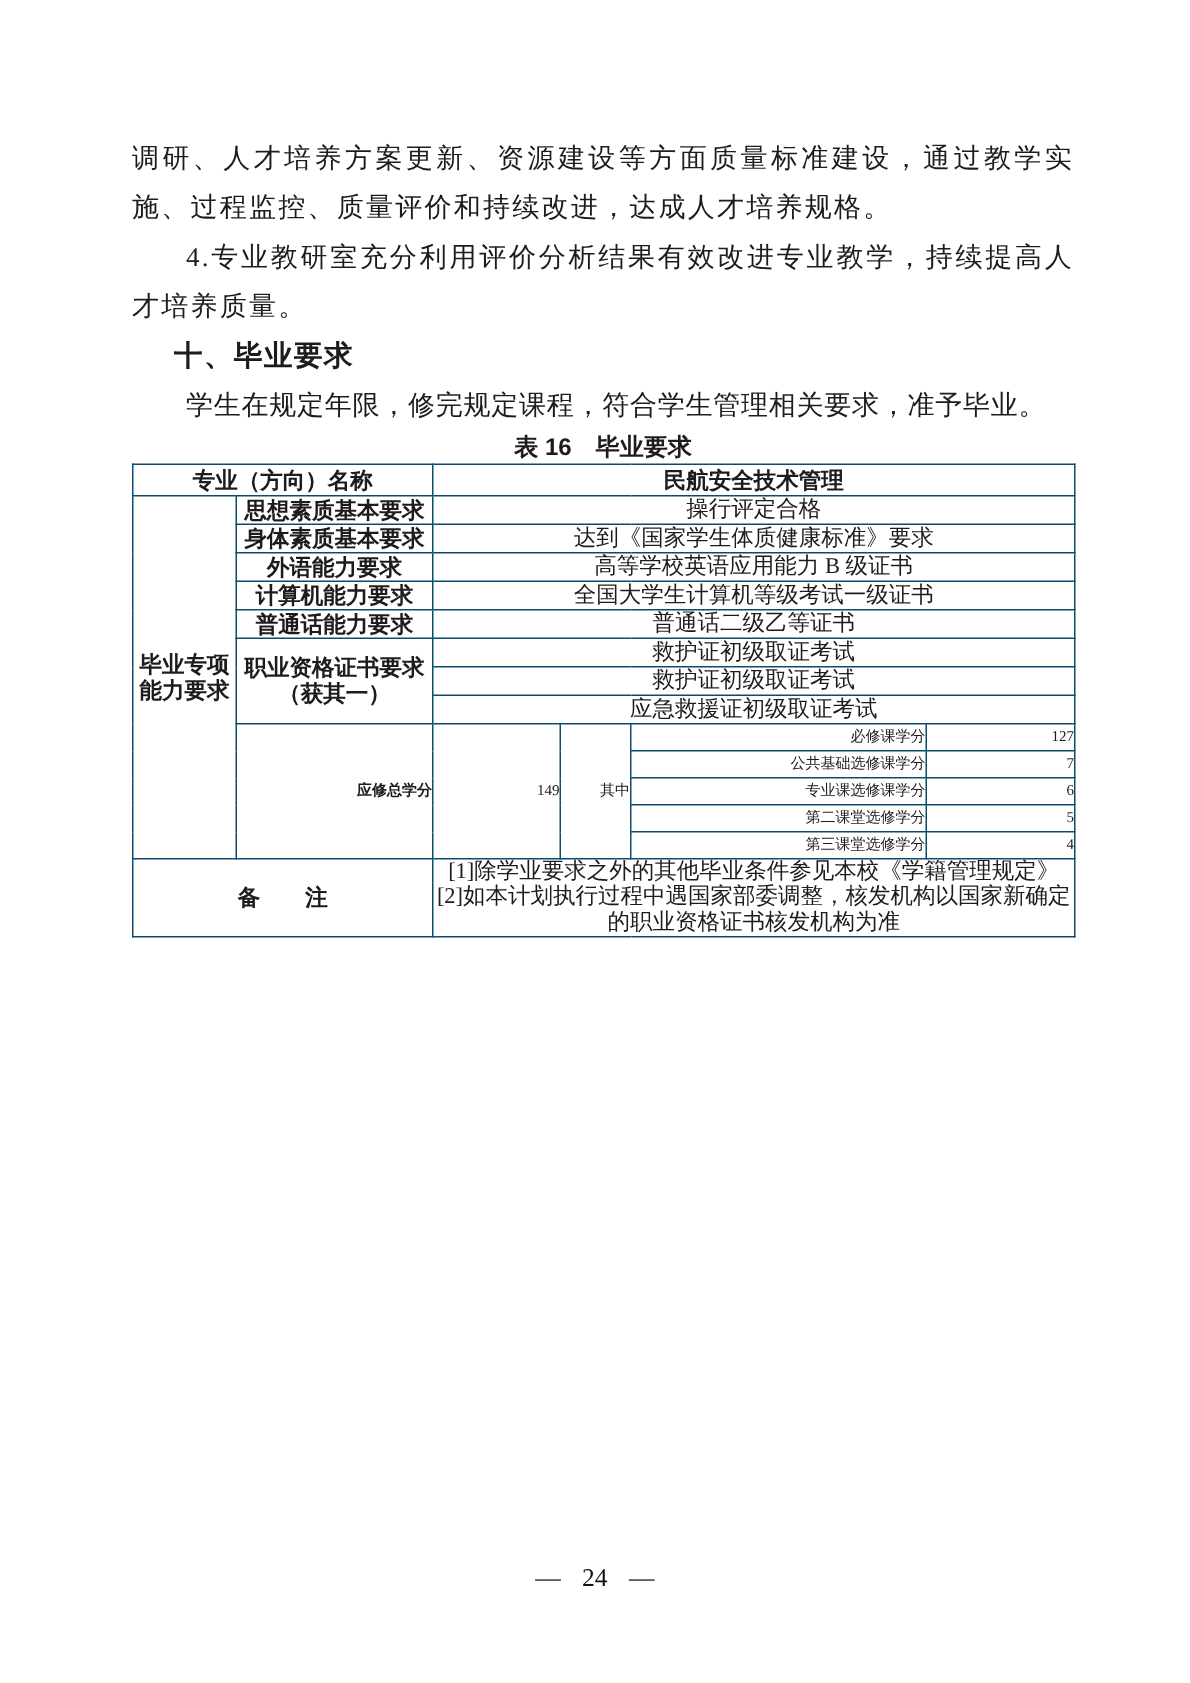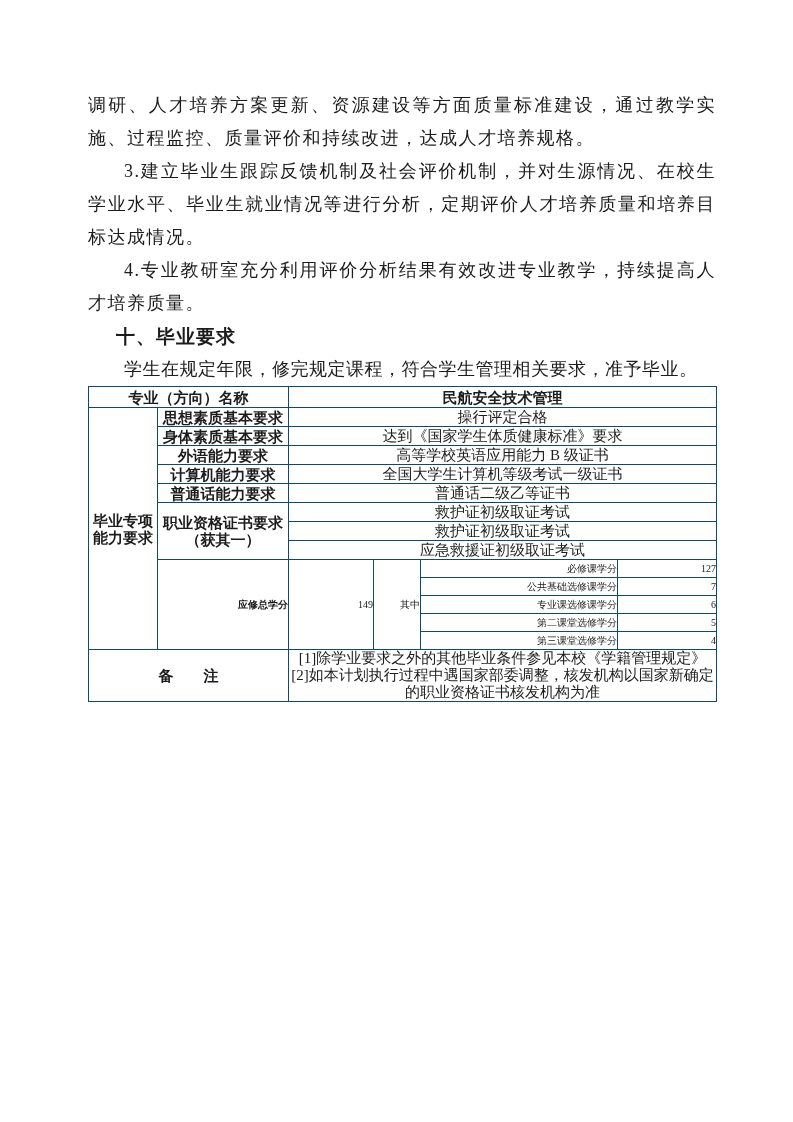--- a/index.html
+++ b/index.html
@@ -90,27 +90,27 @@
     color: #111;
   }
 </style>
 </head>
 <body>
 
 <div class="page">
   <div class="content">
 
     <p class="body">调研、人才培养方案更新、资源建设等方面质量标准建设，通过教学实施、过程监控、质量评价和持续改进，达成人才培养规格。</p>
-    <p class="body indent">3.建立毕业生跟踪反馈机制及社会评价机制，并对生源情况、在校生学业水平、毕业生就业情况等进行分析，定期评价人才培养质量和培养目标达成情况。</p>
     <p class="body indent">4.专业教研室充分利用评价分析结果有效改进专业教学，持续提高人才培养质量。</p>
 
     <h2 class="sec-heading sec10">十、毕业要求</h2>
 
     <p class="body indent tight">学生在规定年限，修完规定课程，符合学生管理相关要求，准予毕业。</p>
 
+    <div class="tbl-caption">表 16　毕业要求</div>
 
     <table class="grad">
       <colgroup>
         <col style="width:69px">
         <col style="width:131px">
         <col style="width:85px">
         <col style="width:47px">
         <col style="width:197px">
         <col style="width:99px">
       </colgroup>
@@ -189,13 +189,14 @@
             <div>[1]除学业要求之外的其他毕业条件参见本校《学籍管理规定》</div>
             <div>[2]如本计划执行过程中遇国家部委调整，核发机构以国家新确定的职业资格证书核发机构为准</div>
           </td>
         </tr>
       </tbody>
     </table>
 
 
   </div>
 
+  <div class="footer">— 24 —</div>
 </div>
 
 </body></html>

